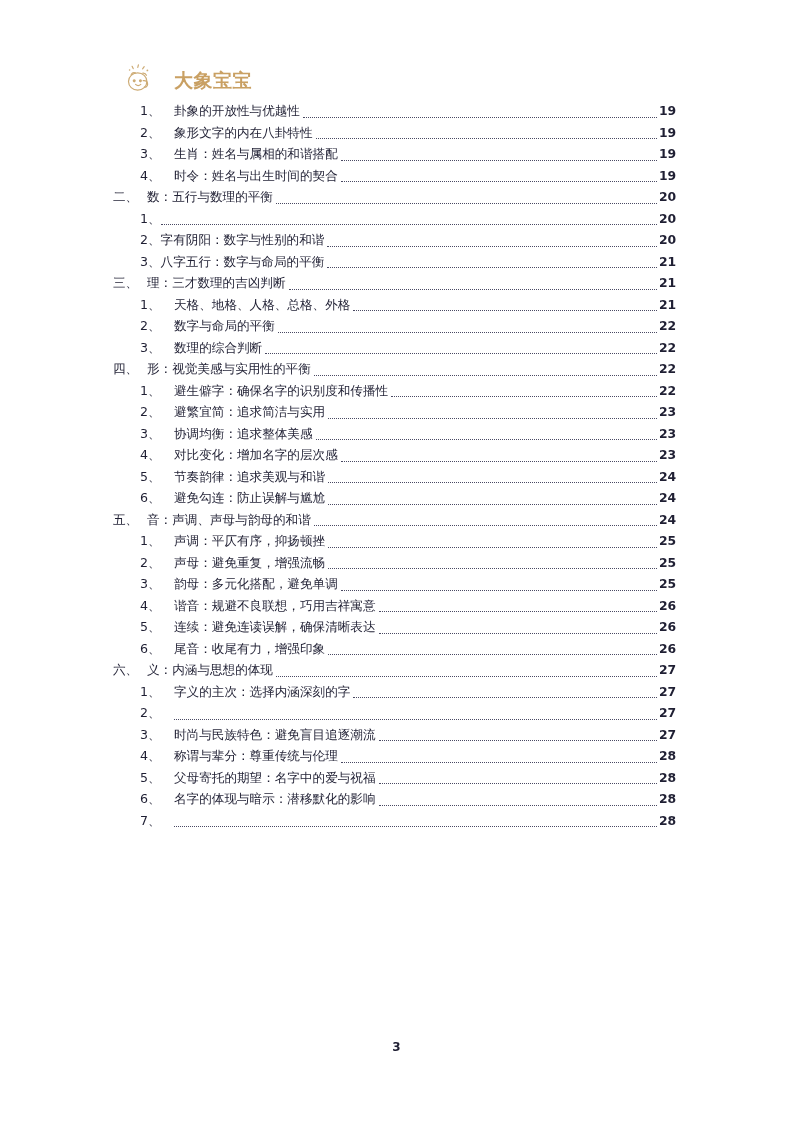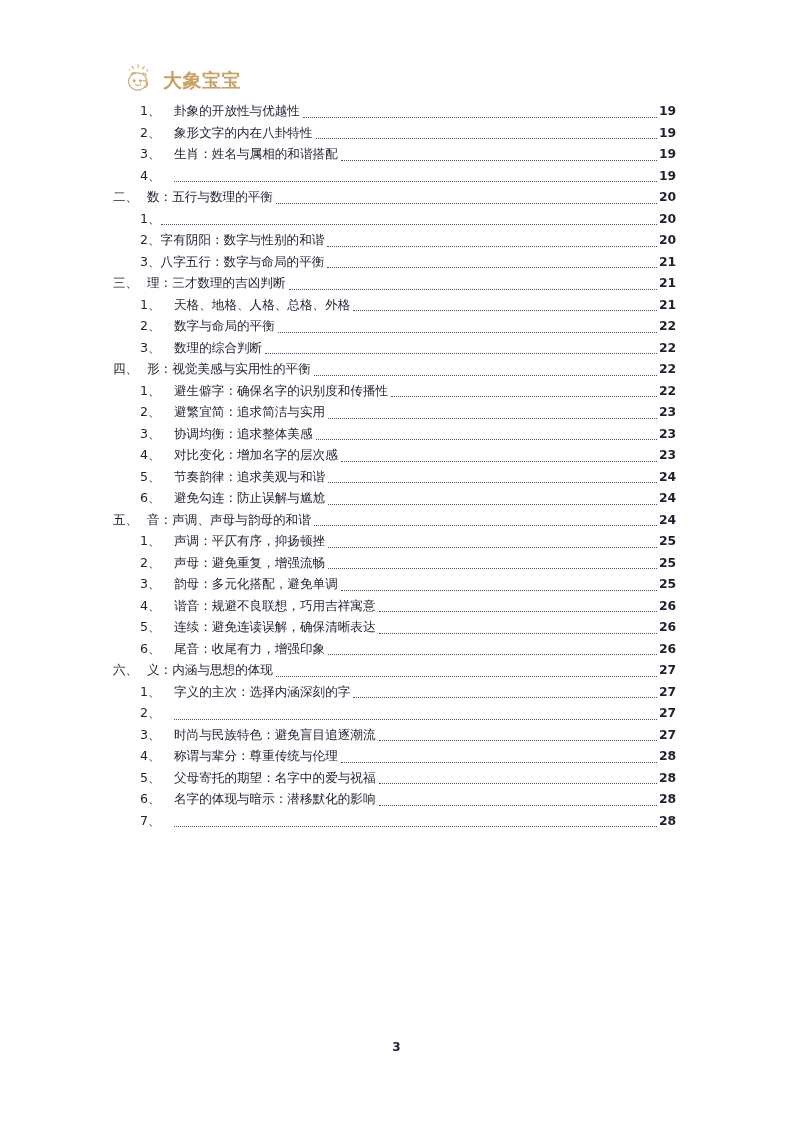--- a/index.html
+++ b/index.html
@@ -17,21 +17,21 @@
   }
 
   
   .logo-block {
     position: absolute;
     left: 122px;
     top: 60px;
     height: 40px;
     display: flex;
     align-items: center;
-    gap: 7px;
+    gap: 18px;
   }
   .logo-mark {
     width: 34px;
     height: 34px;
     position: relative;
     flex: 0 0 auto;
   }
   .logo-mark svg { display: block; }
   .logo-text {
     font-size: 19px;
@@ -149,20 +149,21 @@
       <span class="toc-page">19</span>
     </div>
     <div class="toc-row lvl2 wide">
       <span class="toc-num">3、</span>
       <span class="toc-title">生肖：姓名与属相的和谐搭配</span>
       <span class="toc-leader"></span>
       <span class="toc-page">19</span>
     </div>
     <div class="toc-row lvl2 wide">
       <span class="toc-num">4、</span>
+      <span class="toc-title">时令：姓名与出生时间的契合</span>
       <span class="toc-leader"></span>
       <span class="toc-page">19</span>
     </div>
     <div class="toc-row lvl1 wide">
       <span class="toc-num">二、</span>
       <span class="toc-title">数：五行与数理的平衡</span>
       <span class="toc-leader"></span>
       <span class="toc-page">20</span>
     </div>
     <div class="toc-row lvl2 tight">

